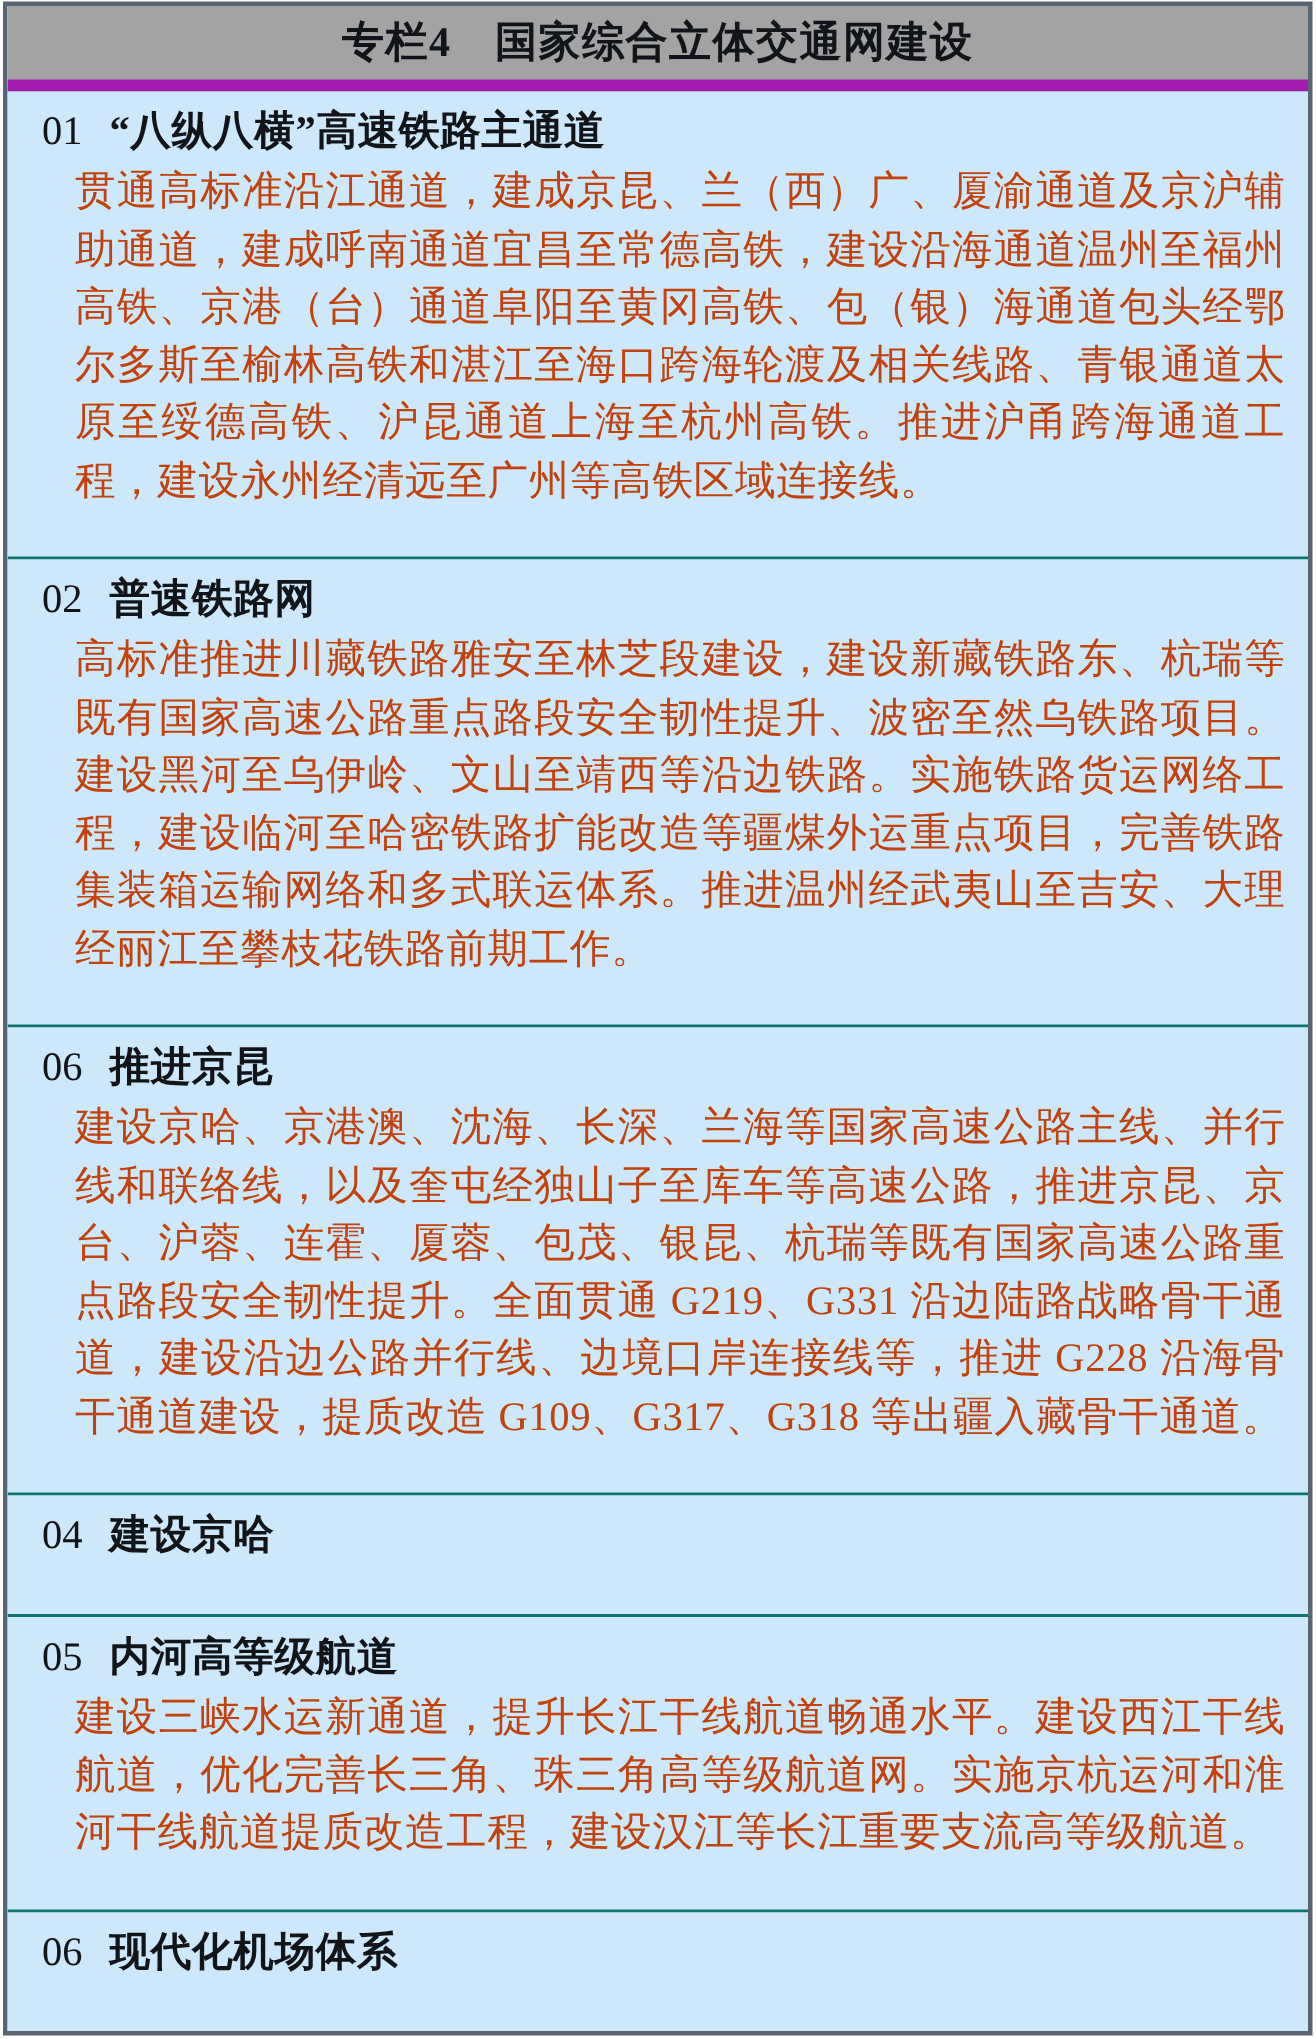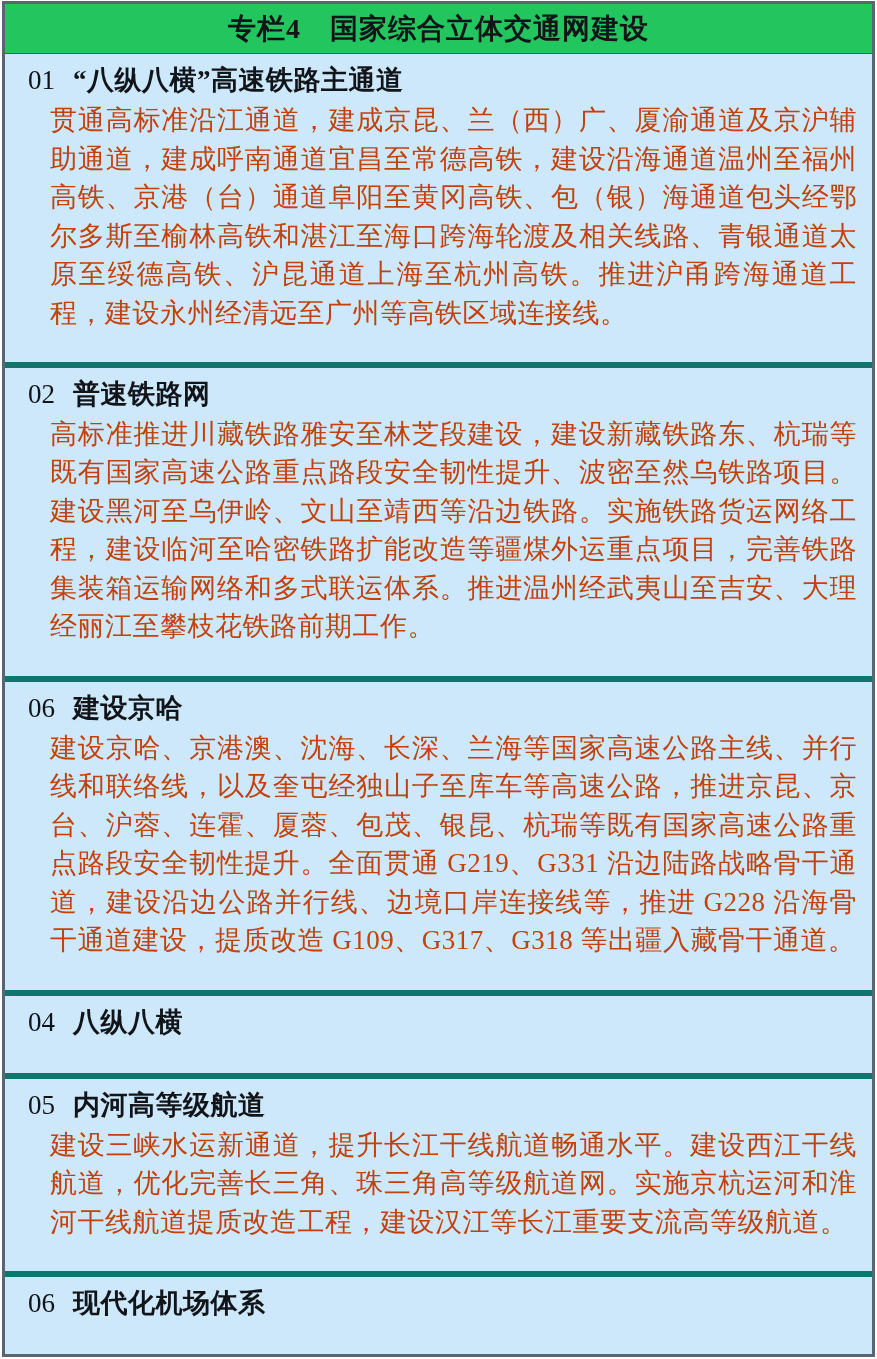--- a/index.html
+++ b/index.html
@@ -18,39 +18,39 @@
   .box {
     box-sizing: border-box;
     width: 873px;
     height: 1356px;
     border: 3px solid #5a6573;
     display: flex;
     flex-direction: column;
     overflow: hidden;
   }
   .box-header {
-    background: #22c55e;
-    border-bottom: 1px solid #a21caf;
+    background: #a3a3a3;
+    border-bottom: 8px solid #a21caf;
     text-align: center;
     padding: 9px 0 8px 0;
     font-size: 28px;
     line-height: 32px;
     font-weight: bold;
     color: #111418;
     letter-spacing: 1px;
     flex: 0 0 auto;
   }
   .sections {
     flex: 1 1 auto;
     display: flex;
     flex-direction: column;
   }
   .section {
     background: #cde8fa;
-    border-bottom: 6px solid #0f766e;
+    border-bottom: 2px solid #0f766e;
     padding: 6px 15px 9px 16px;
     flex: 1 0 auto;
   }
   .section:last-child {
     border-bottom: none;
     flex: 1 1 auto;
   }
   .section-header {
     display: flex;
     align-items: baseline;
@@ -102,29 +102,29 @@
         <div class="section-header">
           <span class="section-number">02</span>
           <span class="section-heading">普速铁路网</span>
         </div>
         <div class="section-body">高标准推进川藏铁路雅安至林芝段建设，建设新藏铁路东、杭瑞等既有国家高速公路重点路段安全韧性提升、波密至然乌铁路项目。建设黑河至乌伊岭、文山至靖西等沿边铁路。实施铁路货运网络工程，建设临河至哈密铁路扩能改造等疆煤外运重点项目，完善铁路集装箱运输网络和多式联运体系。推进温州经武夷山至吉安、大理经丽江至攀枝花铁路前期工作。</div>
       </div>
 
       <div class="section">
         <div class="section-header">
           <span class="section-number">06</span>
-          <span class="section-heading">建设京哈</span>
+          <span class="section-heading">推进京昆</span>
         </div>
         <div class="section-body">建设京哈、京港澳、沈海、长深、兰海等国家高速公路主线、并行线和联络线，以及奎屯经独山子至库车等高速公路，推进京昆、京台、沪蓉、连霍、厦蓉、包茂、银昆、杭瑞等既有国家高速公路重点路段安全韧性提升。全面贯通 G219、G331 沿边陆路战略骨干通道，建设沿边公路并行线、边境口岸连接线等，推进 G228 沿海骨干通道建设，提质改造 G109、G317、G318 等出疆入藏骨干通道。</div>
       </div>
 
       <div class="section">
         <div class="section-header">
           <span class="section-number">04</span>
-          <span class="section-heading">八纵八横</span>
+          <span class="section-heading">建设京哈</span>
         </div>
       </div>
 
       <div class="section">
         <div class="section-header">
           <span class="section-number">05</span>
           <span class="section-heading">内河高等级航道</span>
         </div>
         <div class="section-body">建设三峡水运新通道，提升长江干线航道畅通水平。建设西江干线航道，优化完善长三角、珠三角高等级航道网。实施京杭运河和淮河干线航道提质改造工程，建设汉江等长江重要支流高等级航道。</div>
       </div>

